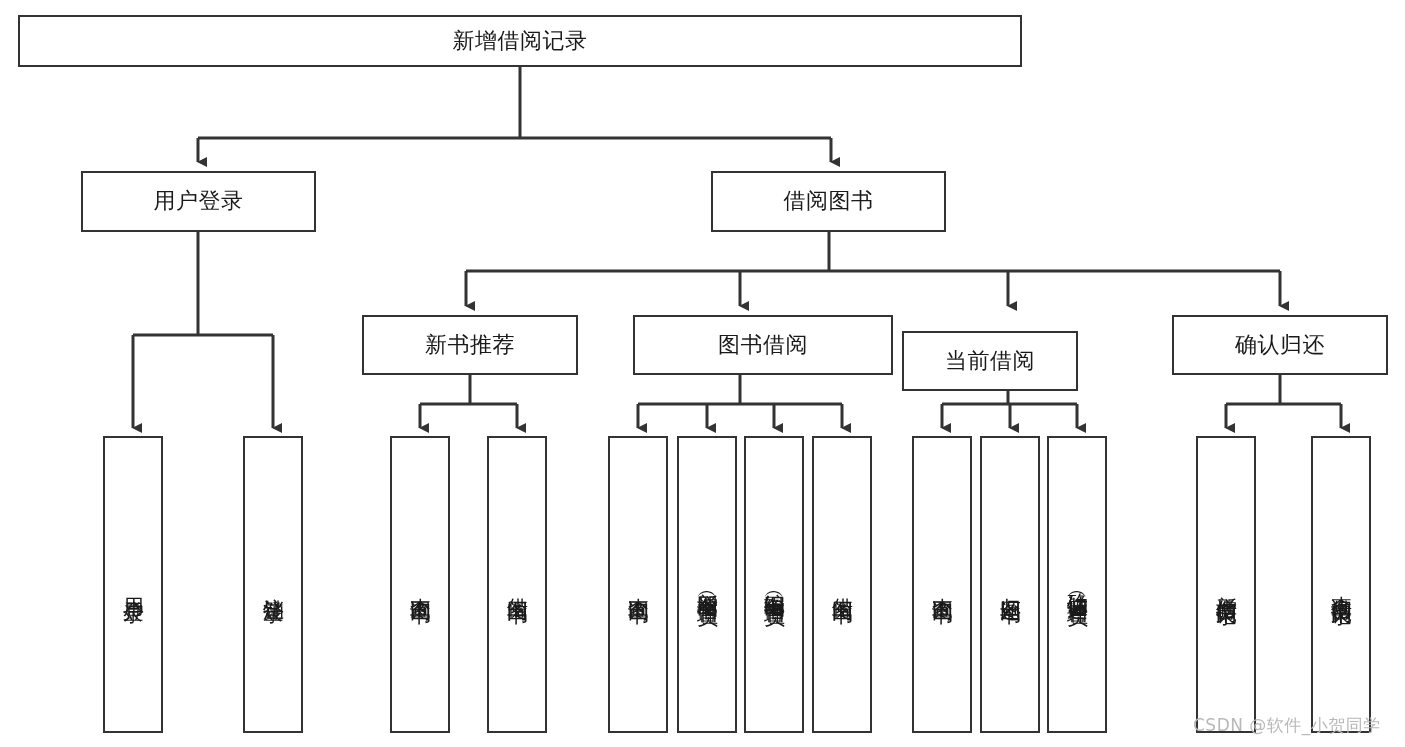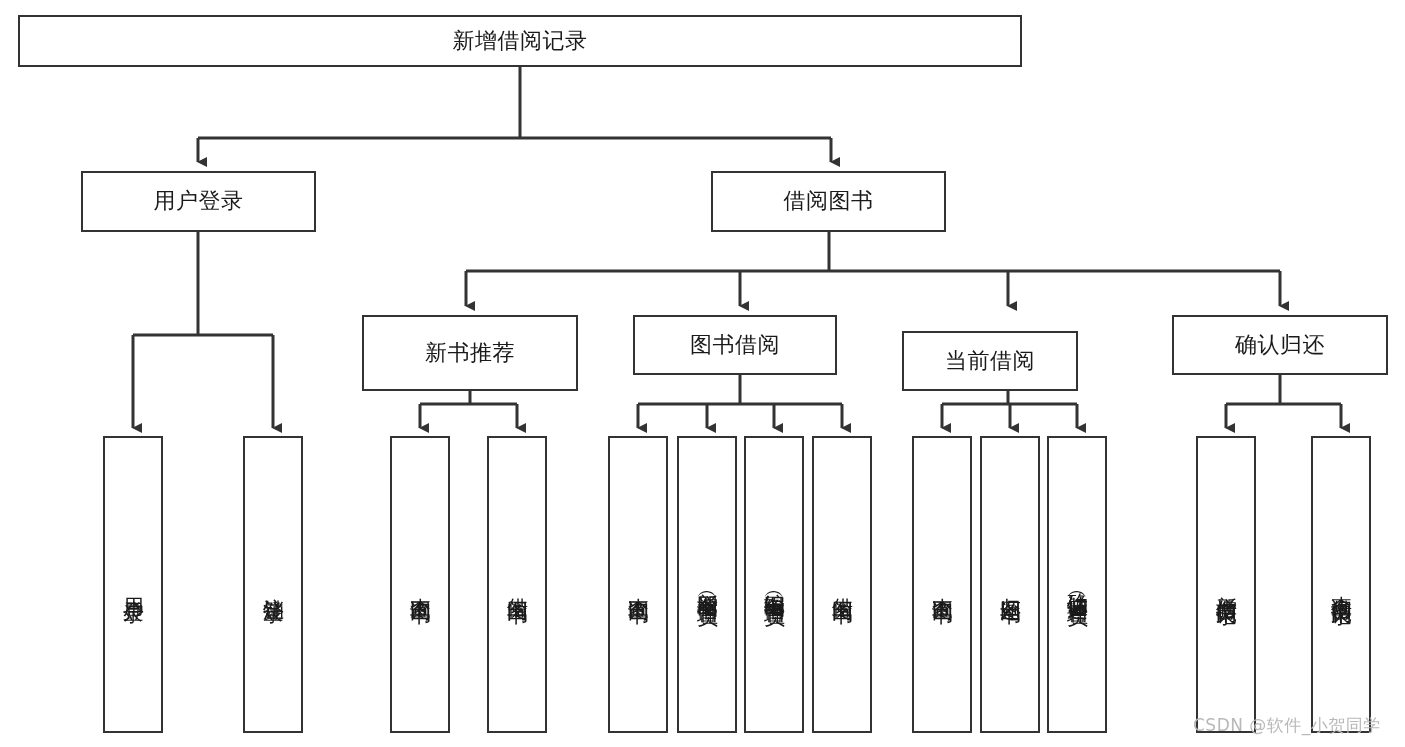--- a/index.html
+++ b/index.html
@@ -130,24 +130,24 @@
     <span class="label">新增借阅记录</span>
   </div>
 
   <div class="node horiz" style="left:81px; top:171px; width:235px; height:61px;">
     <span class="label">用户登录</span>
   </div>
   <div class="node horiz" style="left:711px; top:171px; width:235px; height:61px;">
     <span class="label">借阅图书</span>
   </div>
 
-  <div class="node horiz" style="left:362px; top:315px; width:216px; height:76px;">
+  <div class="node horiz" style="left:362px; top:315px; width:216px; height:60px;">
     <span class="label">新书推荐</span>
   </div>
-  <div class="node horiz" style="left:633px; top:315px; width:204px; height:60px;">
+  <div class="node horiz" style="left:633px; top:315px; width:260px; height:60px;">
     <span class="label">图书借阅</span>
   </div>
   <div class="node horiz" style="left:902px; top:331px; width:176px; height:60px;">
     <span class="label">当前借阅</span>
   </div>
   <div class="node horiz" style="left:1172px; top:315px; width:216px; height:60px;">
     <span class="label">确认归还</span>
   </div>
 
   <div class="node vert" style="left:103px; top:436px; width:60px; height:297px;">

